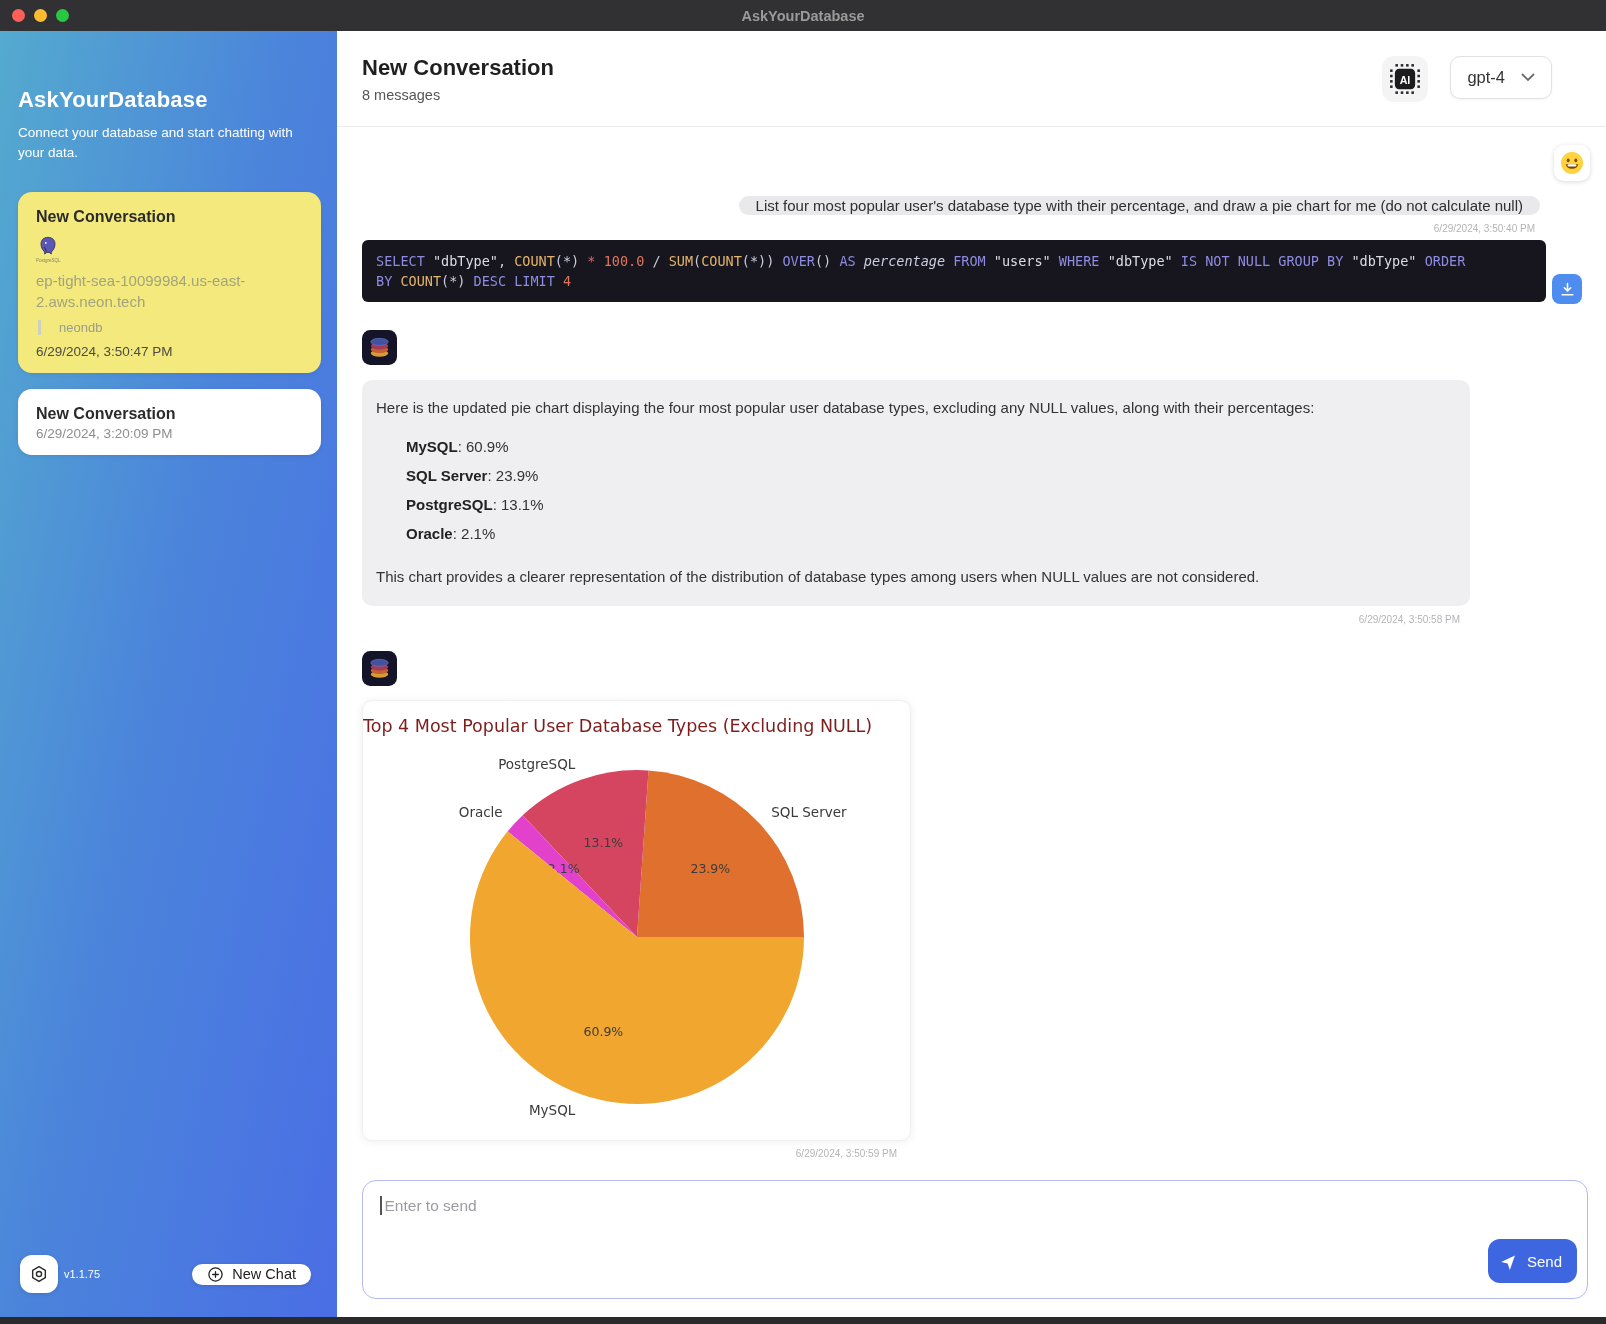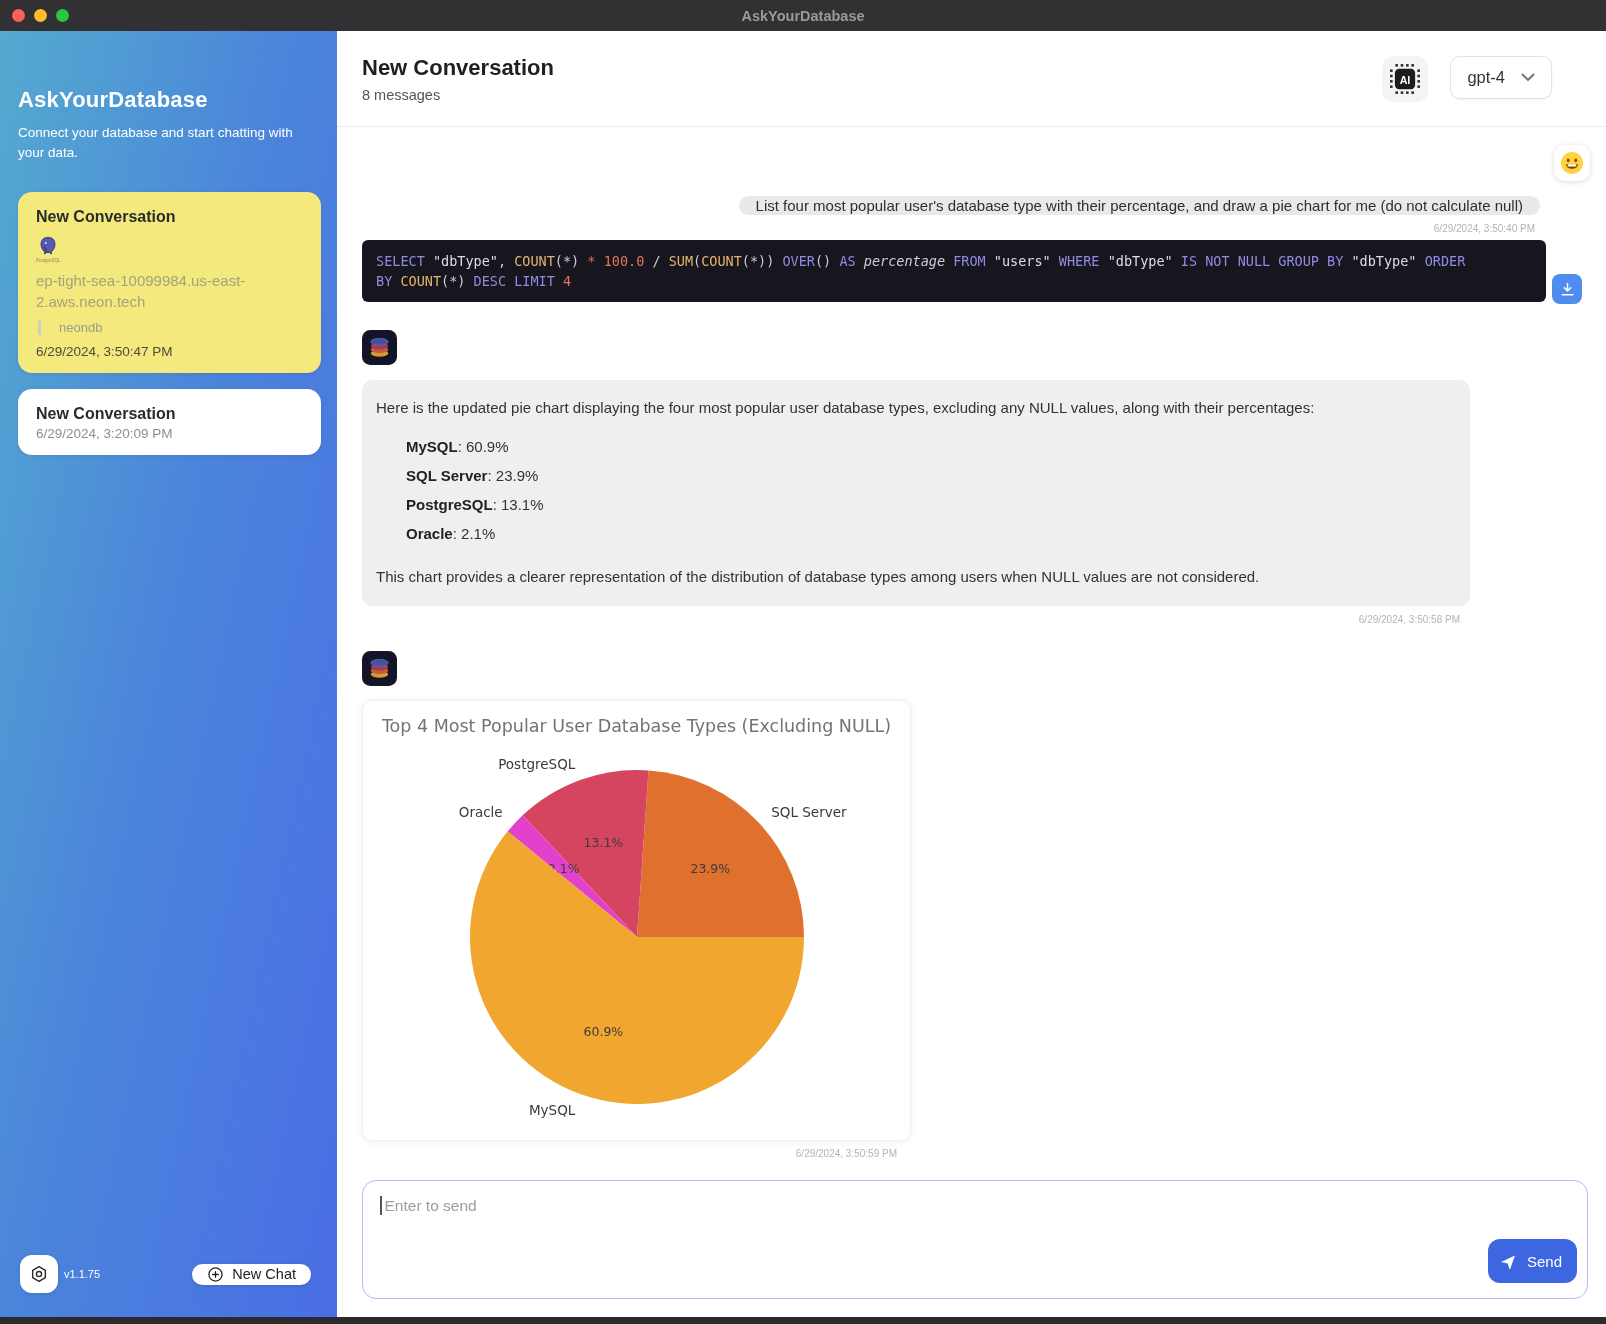--- a/index.html
+++ b/index.html
@@ -65,21 +65,21 @@
 
   .avatar-bot { width:35px; height:35px; margin-top:28px; }
   .avatar-bot.second { margin-top:26px; }
   .bubble-bot { margin-top:15px; margin-right:120px; background:#efeff1; border-radius:10px; padding:17px 16px 18px 14px; font-size:15px; color:#333; line-height:22px; }
   .bot-list { margin:17px 0 0 30px; }
   .bot-li { margin-bottom:7px; }
   .bot-li b { color:#222; }
   .bubble-bot .outro { margin-top:21px; }
 
   .chart-card { margin-top:14px; width:549px; background:#fff; border:1px solid #f0f0f0; border-radius:10px; box-shadow:0 1px 8px rgba(0,0,0,.07); overflow:hidden; }
-  .chart-title { font-family:"DejaVu Sans", sans-serif; font-size:17.5px; color:#737373; text-align:center; padding-top:15px; }
+  .chart-title { font-family:"DejaVu Sans", sans-serif; font-size:17.5px; color:#7f1d1d; padding-top:15px; }
   .chart-svg { display:block; }
   .ts-chart { width:549px; text-align:right; padding-right:14px; margin-top:7px; }
 
   .composer { position:absolute; left:0; right:0; bottom:0; height:157px; background:#fff; padding:20px 18px 0 25px; z-index:5; }
   .input-box { position:relative; height:119px; border:1.5px solid #b3bbf0; border-radius:14px; background:#fff; padding:15px 17px; cursor:text; }
   .placeholder-row { display:flex; align-items:center; }
   .caret { width:1.5px; height:19px; background:#555; margin-right:3px; }
   .placeholder { font-size:15.5px; color:#9b9ba1; }
   .send-btn { position:absolute; right:10px; bottom:15px; height:44px; padding:0 15px 0 13px; background:#3e66e0; border-radius:12px; display:flex; align-items:center; gap:8px; color:#fff; font-size:15px; cursor:pointer; }
 

